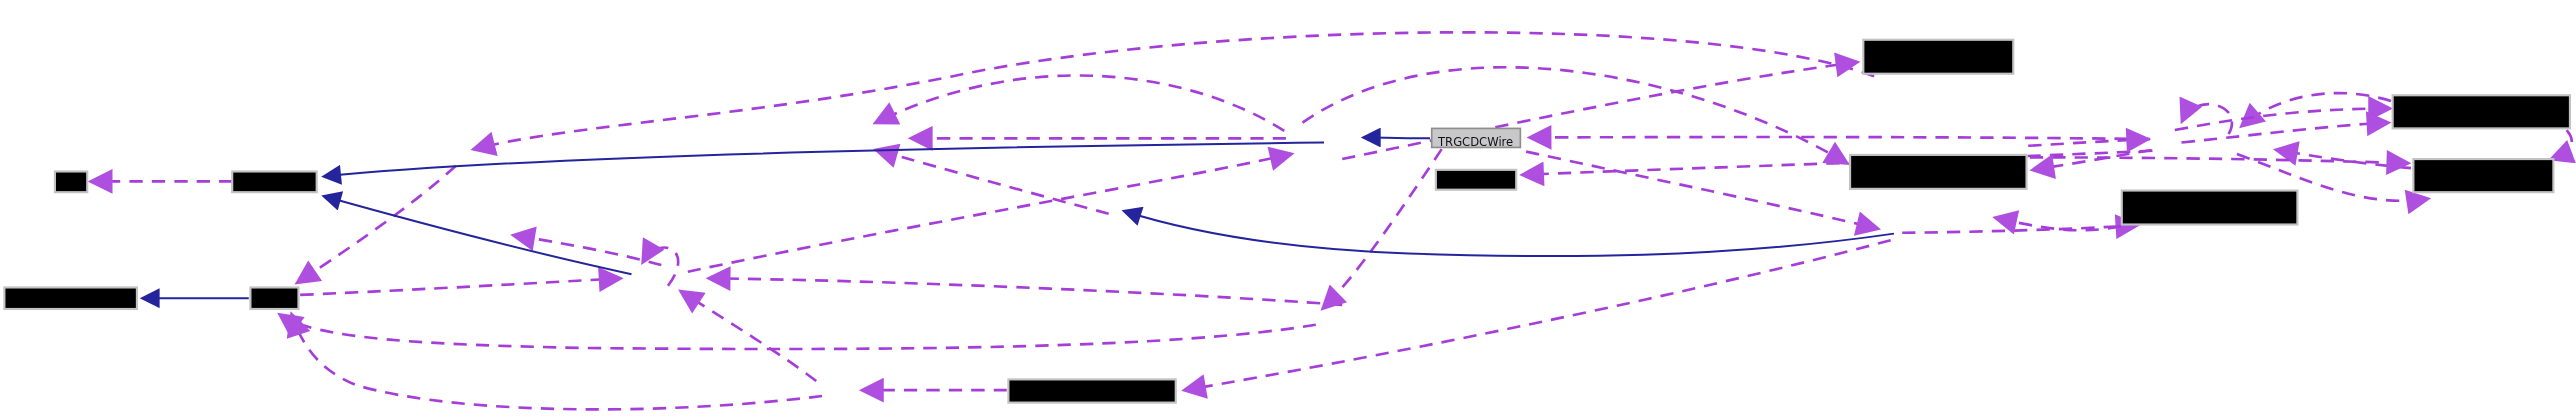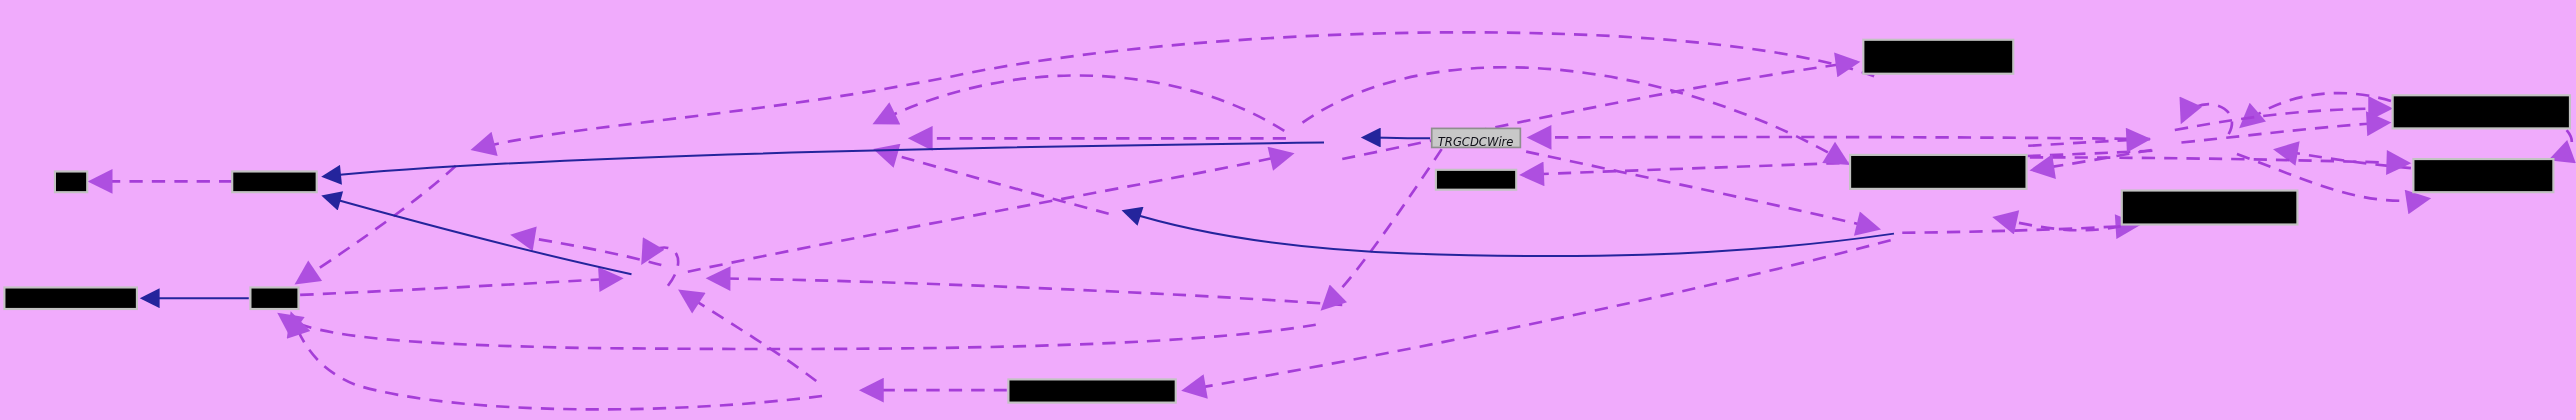--- a/index.html
+++ b/index.html
@@ -20,21 +20,21 @@
   svg { display: block; }
   .main-node-label {
     font-family: "DejaVu Sans", "Liberation Sans", sans-serif;
     font-size: 14px;
     fill: #101018;
   }
 </style>
 </head>
 <body>
 
-<div id="graph-wrap" style="background: #f0abfc; font-style: italic;">
+<div id="graph-wrap" style="background: #ffffff;">
   <svg id="graph" width="2576" height="420" viewBox="0 0 3109 507">
     <defs>
       <marker id="arrow-dep" markerUnits="userSpaceOnUse" markerWidth="40" markerHeight="30" viewBox="0 0 10 10" refX="8.5" refY="5" orient="auto">
         <path d="M0,0 L10,5 L0,10 z" fill="#AE4FE0"></path>
       </marker>
       <marker id="arrow-inh" markerUnits="userSpaceOnUse" markerWidth="34" markerHeight="24" viewBox="0 0 10 10" refX="8.5" refY="5" orient="auto">
         <path d="M0,0 L10,5 L0,10 z" fill="#24249C"></path>
       </marker>
     </defs>
 

